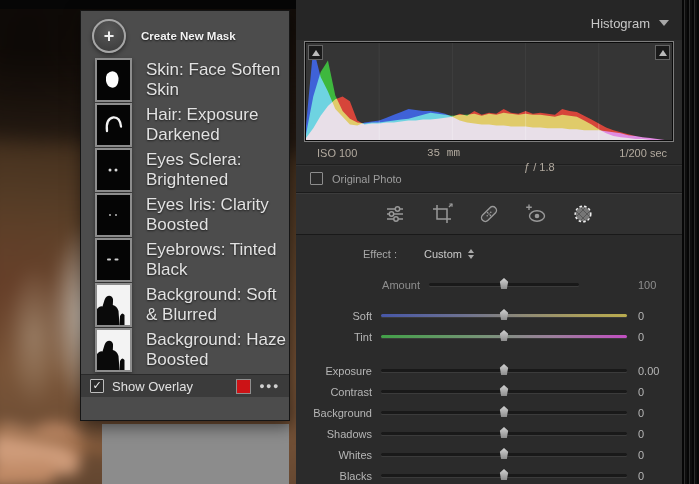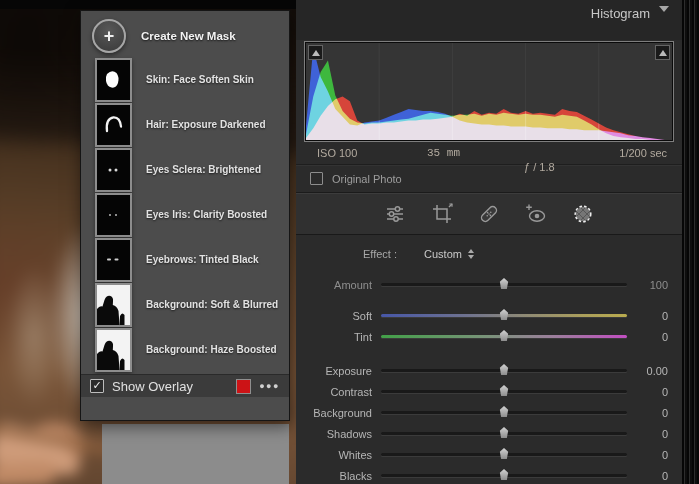--- a/index.html
+++ b/index.html
@@ -40,32 +40,32 @@
   .mp-body{position:relative;height:386px;}
   .create-row{display:flex;align-items:center;gap:15px;padding:8px 0 4px 11px;cursor:pointer;}
   .plus-circle{width:30px;height:30px;border-radius:50%;flex:none;color:#efefef;font-size:18px;font-weight:bold;
                background:radial-gradient(circle at 50% 32%,#585858,#393939);border:2px solid #a6a6a6;
                display:flex;align-items:center;justify-content:center;box-shadow:0 2px 4px rgba(0,0,0,.45);}
   .create-label{color:#f3f3f3;font-weight:bold;font-size:11.5px;text-shadow:0 1px 2px rgba(0,0,0,.7);}
   .mask-item{display:flex;align-items:center;gap:14px;height:45px;padding-left:14px;cursor:pointer;}
   .mask-thumb{width:33px;height:40px;flex:none;border:2px solid #8d8d8d;background:#000;
               box-shadow:0 2px 4px rgba(0,0,0,.4);}
   .mask-thumb svg{display:block;}
-  .mask-label{color:#e2e2e2;font-size:10px;font-weight:bold;text-shadow:0 1px 2px rgba(0,0,0,.65);}
+  .mask-label{color:#e2e2e2;font-size:17px;font-weight:normal;text-shadow:0 1px 2px rgba(0,0,0,.65);}
   .overlay-row{position:absolute;left:0;right:0;bottom:0;height:22px;background:#3b3b3b;
                border-top:1px solid #2a2a2a;display:flex;align-items:center;gap:8px;padding:0 9px;}
   .checkbox{width:12px;height:12px;border:1px solid #bdbdbd;background:#2c2c2c;border-radius:1px;flex:none;
             color:#f2f2f2;font-size:11px;line-height:11px;text-align:center;}
   .overlay-label{color:#e0e0e0;font-size:13px;}
   .swatch{width:13px;height:13px;border:1px solid #8f8f8f;flex:none;}
   .dots{color:#d0d0d0;font-size:9px;letter-spacing:1.5px;}
 
   
   .right-panel{position:absolute;left:296px;top:0;width:386px;height:484px;background:#2b2b2b;}
-  .hist-header{height:40px;display:flex;justify-content:flex-end;gap:9px;
+  .hist-header{height:40px;display:flex;align-items:center;justify-content:flex-end;gap:9px;
                padding:6px 13px 0 16px;background:#262626;box-sizing:border-box;}
   .hist-title{color:#c7c7c7;font-size:13px;}
   .tri-down{width:0;height:0;border-left:5px solid transparent;border-right:5px solid transparent;
             border-top:6px solid #a8a8a8;}
   .hist-box{position:relative;margin:2px 9px 0;height:97px;background:#353535;
             border:1px solid #0a0a0a;outline:1px solid #7e7e7e;}
   .hist-box svg{position:absolute;inset:0;width:100%;height:100%;isolation:isolate;}
   .hist-box svg polygon{mix-blend-mode:screen;}
   .clip-ind{position:absolute;top:2px;width:15px;height:15px;background:#1a1a1a;border:1px solid #646464;
             display:flex;align-items:center;justify-content:center;box-sizing:border-box;}
@@ -84,29 +84,29 @@
   .adjust{padding-top:10px;background:#2b2b2b;}
   .effect-row{display:flex;align-items:center;height:18px;padding-left:19px;gap:27px;margin-bottom:11px;}
   .effect-label{color:#a8a8a8;font-size:11px;margin-left:48px;}
   .effect-value{display:flex;align-items:center;gap:6px;color:#c9c9c9;font-size:11px;cursor:pointer;}
   .updown{display:inline-flex;flex-direction:column;gap:2px;}
   .ud-t{width:0;height:0;border-left:3.5px solid transparent;border-right:3.5px solid transparent;}
   .ud-up{border-bottom:4px solid #ababab;} .ud-dn{border-top:4px solid #ababab;}
   .slider-row{display:flex;align-items:center;height:21px;padding-right:14px;}
   .slider-row.gap-sm{margin-top:10px;} .slider-row.gap-md{margin-top:13px;}
   .s-label{width:76px;flex:none;text-align:right;padding-right:9px;color:#b6b6b6;font-size:11px;}
-  .dim{color:#8e8e8e !important;}
+  .dim{color:#8e8e8e !important;padding-left:48px;}
   .track{position:relative;flex:1;height:3px;border-radius:2px;background:#191919;
          box-shadow:0 1px 0 rgba(255,255,255,.08);margin-right:11px;cursor:pointer;}
   .track.temp{background:linear-gradient(90deg,#4757a8,#6e7290 34%,#8c8878 56%,#ab9f5c 82%,#b9ab4e 100%);}
   .track.tint{background:linear-gradient(90deg,#42a048,#7b937b 44%,#9c7f9c 70%,#c24ec2 100%);}
   .thumb{position:absolute;top:-5px;width:11px;height:11px;transform:translateX(-50%);
          background:linear-gradient(#d2d2d2,#8d8d8d);
          clip-path:polygon(50% 0,88% 34%,76% 100%,24% 100%,12% 34%);}
-  .s-value{width:30px;flex:none;text-align:right;color:#b6b6b6;font-size:11px;}
+  .s-value{width:30px;flex:none;text-align:left;color:#b6b6b6;font-size:11px;}
 
   .ribbed-edge{position:absolute;left:682px;top:0;width:17px;height:484px;cursor:pointer;
     background:repeating-linear-gradient(90deg,#060606 0 2px,#2d2d2d 2px 3px,#0e0e0e 3px 5px);}
 </style>
 </head>
 <body>
 
 <div class="stage">
 
   <div class="photo">

